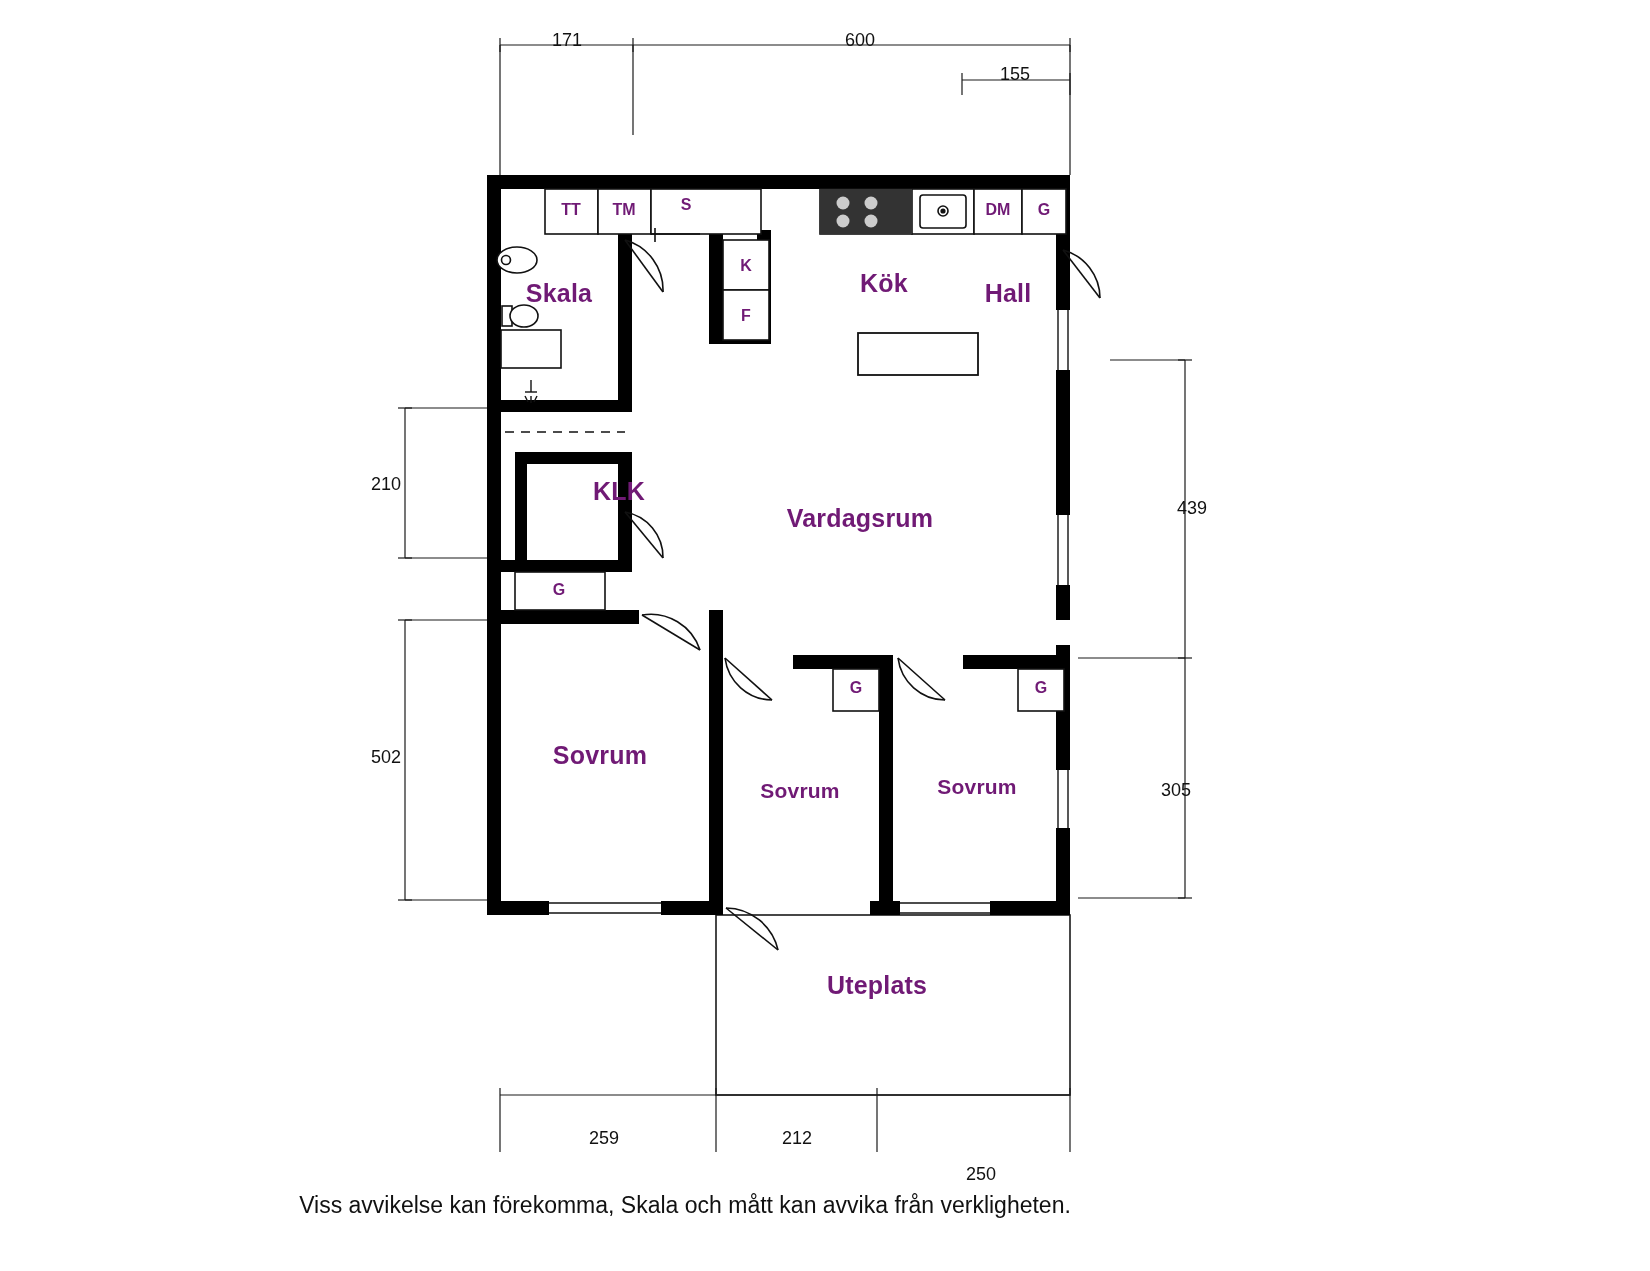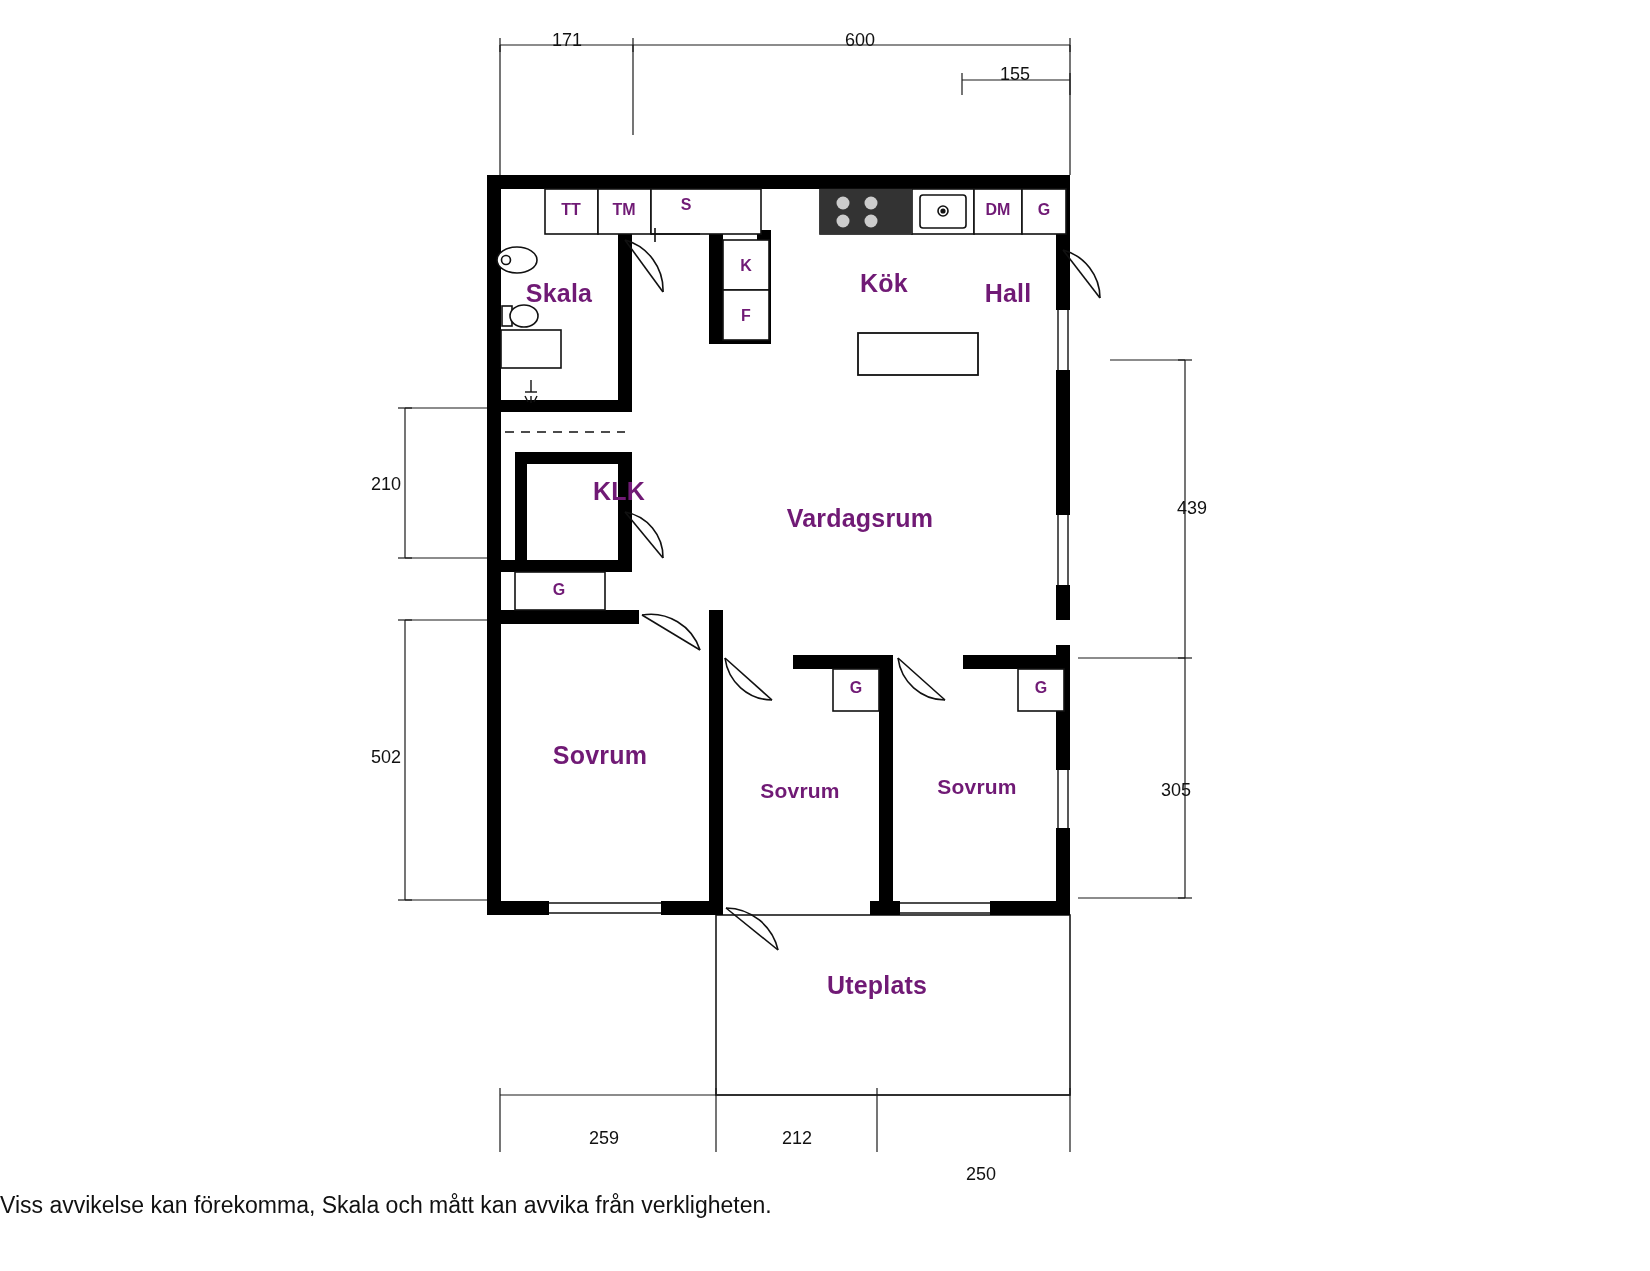--- a/index.html
+++ b/index.html
@@ -48,21 +48,21 @@
     color: #111111;
   }
   .rot {
     transform: rotate(-90deg);
   }
   .footer {
     position: absolute;
     left: 0;
     top: 1192px;
     width: 1370px;
-    text-align: left;
+    text-align: center;
     font-size: 23px;
     color: #111111;
   }
   .ctr { transform: translate(-50%, -50%); }
 </style>
 </head>
 <body>
 
 <svg id="plan" viewBox="0 0 1650 1271">
 

